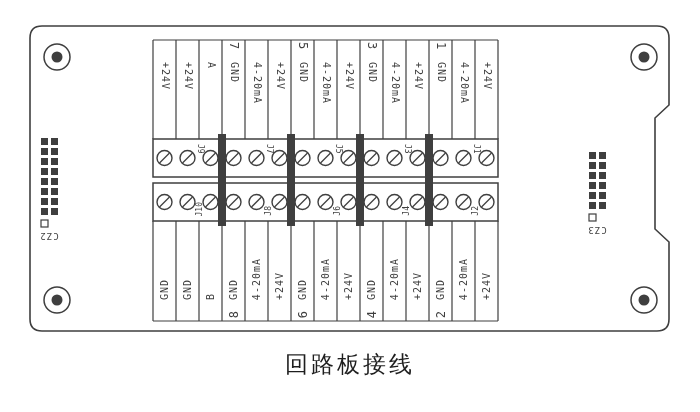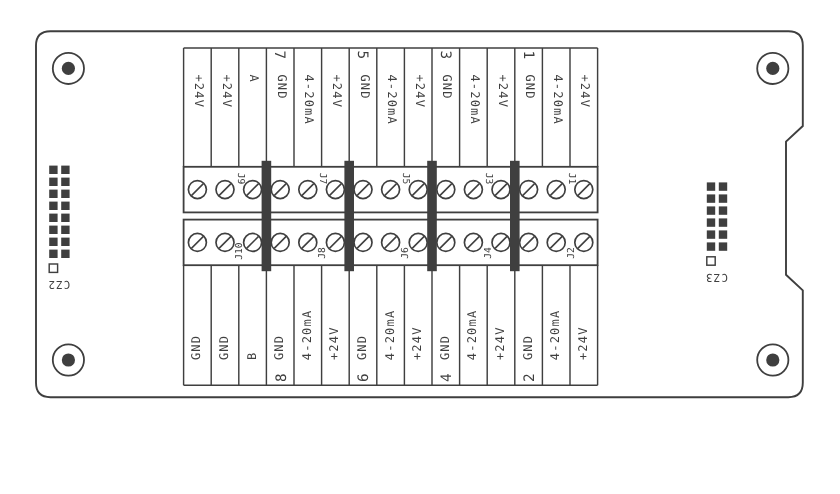--- a/index.html
+++ b/index.html
@@ -272,20 +272,21 @@
         <rect x="599" y="192" width="7" height="7" fill="#3f3f3f"></rect>
         <rect x="589" y="202" width="7" height="7" fill="#3f3f3f"></rect>
         <rect x="599" y="202" width="7" height="7" fill="#3f3f3f"></rect>
         <rect x="589" y="214" width="7" height="7" fill="none" stroke="#3f3f3f" stroke-width="1.2"></rect>
       </g>
     </svg>
 
   <span class="cz" style="left:37px;top:231px;">CZ2</span>
   <span class="cz" style="left:585px;top:225px;">CZ3</span>
 
+  <div id="title">回路板接线</div>
 <span class="vt" style="left: 159.5px; top: 62px;">+24V</span>
     <span class="vt" style="left: 182.5px; top: 62px;">+24V</span>
     <span class="vt" style="left: 205.5px; top: 62px;">A</span>
     <span class="vb" style="left: 159.5px; bottom: 112px;">GND</span>
     <span class="vb" style="left: 182.5px; bottom: 112px;">GND</span>
     <span class="vb" style="left: 205.5px; bottom: 112px;">B</span>
     <span class="vt jlab" style="left: 196px; top: 144px;">J9</span>
     <span class="vb jlab" style="left: 196px; bottom: 196px;">J10</span>
     <span class="vt" style="left: 228.5px; top: 62px;">GND</span>
     <span class="vt" style="left: 251.5px; top: 62px;">4-20mA</span>

